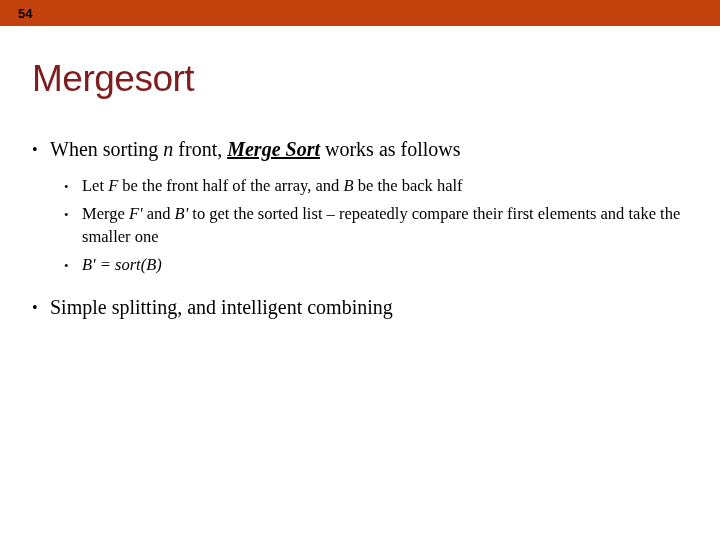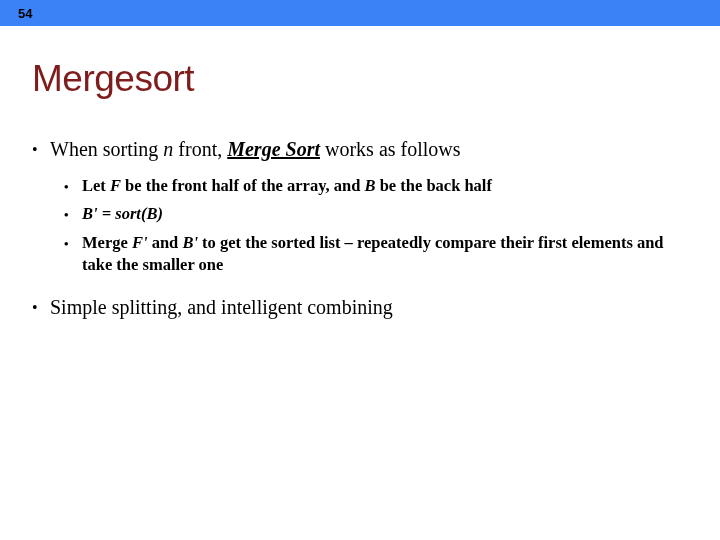--- a/index.html
+++ b/index.html
@@ -9,21 +9,21 @@
   }
   body {
     width: 720px;
     height: 540px;
     background: #ffffff;
     font-family: Georgia, 'Times New Roman', serif;
     color: #000;
     overflow: hidden;
   }
   .header-bar {
-    background: #3b82f6;
+    background: #c2410c;
     width: 100%;
     height: 26px;
     display: flex;
     align-items: center;
   }
   .slide-number {
     font-family: Arial, sans-serif;
     font-weight: bold;
     font-size: 13px;
     color: #000;
@@ -54,21 +54,20 @@
     font-size: 16px;
     top: 3px;
   }
   .bullet-l2 {
     font-size: 16.5px;
     line-height: 1.35;
     margin-bottom: 6px;
     padding-left: 18px;
     position: relative;
     margin-left: 32px;
-    font-weight: bold;
   }
   .bullet-l2::before {
     content: "•";
     position: absolute;
     left: 0;
     font-size: 13px;
     top: 3px;
   }
   .spacer-after-sub {
     height: 12px;
@@ -98,25 +97,25 @@
   <div class="bullet-l1">
     <span class="seg">When sorting </span><span class="italic seg">n</span><span class="seg"> front, </span><span class="bolditalic seg">Merge Sort</span><span class="seg"> works as follows</span>
   </div>
 
   <div class="bullet-l2">
     <span class="seg">Let </span><span class="italic seg">F</span><span class="seg"> be the front half of the array, and </span><span class="italic seg">B</span><span class="seg"> be the back half</span>
   </div>
 
 
   <div class="bullet-l2">
-    <span class="italic seg">B' = sort(B)</span>
+    <span class="seg">Merge </span><span class="italic seg">F'</span><span class="seg"> and </span><span class="italic seg">B'</span><span class="seg"> to get the sorted list – repeatedly compare their first elements and take the smaller one</span>
   </div>
 
   <div class="bullet-l2">
-    <span class="seg">Merge </span><span class="italic seg">F'</span><span class="seg"> and </span><span class="italic seg">B'</span><span class="seg"> to get the sorted list – repeatedly compare their first elements and take the smaller one</span>
+    <span class="italic seg">B' = sort(B)</span>
   </div>
 
   <div class="spacer-after-sub"></div>
 
   <div class="bullet-l1">
     <span class="seg">Simple splitting, and intelligent combining</span>
   </div>
 </div>
 
 </body></html>

